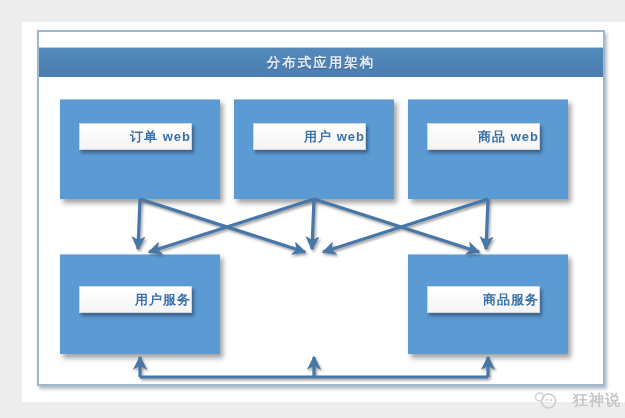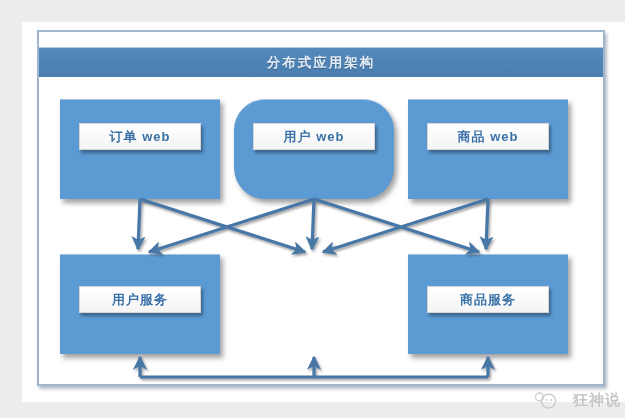--- a/index.html
+++ b/index.html
@@ -35,26 +35,26 @@
     position:absolute;left:0;top:0;width:100%;height:100%;
   }
   .node{
     position:absolute;width:160px;height:100px;
     background:#5b9ad3;
     border-top:1px solid #a3c3e3;
     box-sizing:border-box;
     box-shadow:3px 4px 5px rgba(70,70,70,0.5);
   }
   .plate{
-    position:absolute;left:19px;width:122px;height:27px;
+    position:absolute;left:19px;width:113px;height:27px;
     background:linear-gradient(#ffffff,#f4f4f4);
     border:1px solid #d6d6d6;
     box-sizing:border-box;
     box-shadow:2px 3px 3px rgba(0,0,0,0.35);
-    display:flex;align-items:center;justify-content:center;
+    display:flex;align-items:center;justify-content:flex-end;
   }
   .row0 .plate{top:23px;}
   .row1 .plate{top:31px;}
   .plate span{
     color:#3a72a8;font-size:13px;font-weight:bold;letter-spacing:1px;
     white-space:nowrap;
   }
   #arrows{position:absolute;left:0;top:0;pointer-events:none;}
   .watermark{
     position:absolute;right:4px;top:387px;height:26px;
@@ -73,21 +73,21 @@
   <div class="frame-header">
     <span class="frame-title">分布式应用架构</span>
   </div>
   <div class="canvas">
 
     <div class="node row0" style="left: 21px; top: 67px;">
         <div class="plate">
           <span>订单 web</span>
         </div>
       </div>
-      <div class="node row0" style="left: 195px; top: 67px; border-radius: 31px;">
+      <div class="node row0" style="left: 195px; top: 67px;">
         <div class="plate">
           <span>用户 web</span>
         </div>
       </div>
       <div class="node row0" style="left: 369px; top: 67px;">
         <div class="plate">
           <span>商品 web</span>
         </div>
       </div>
       <div class="node row1" style="left: 21px; top: 222px;">

